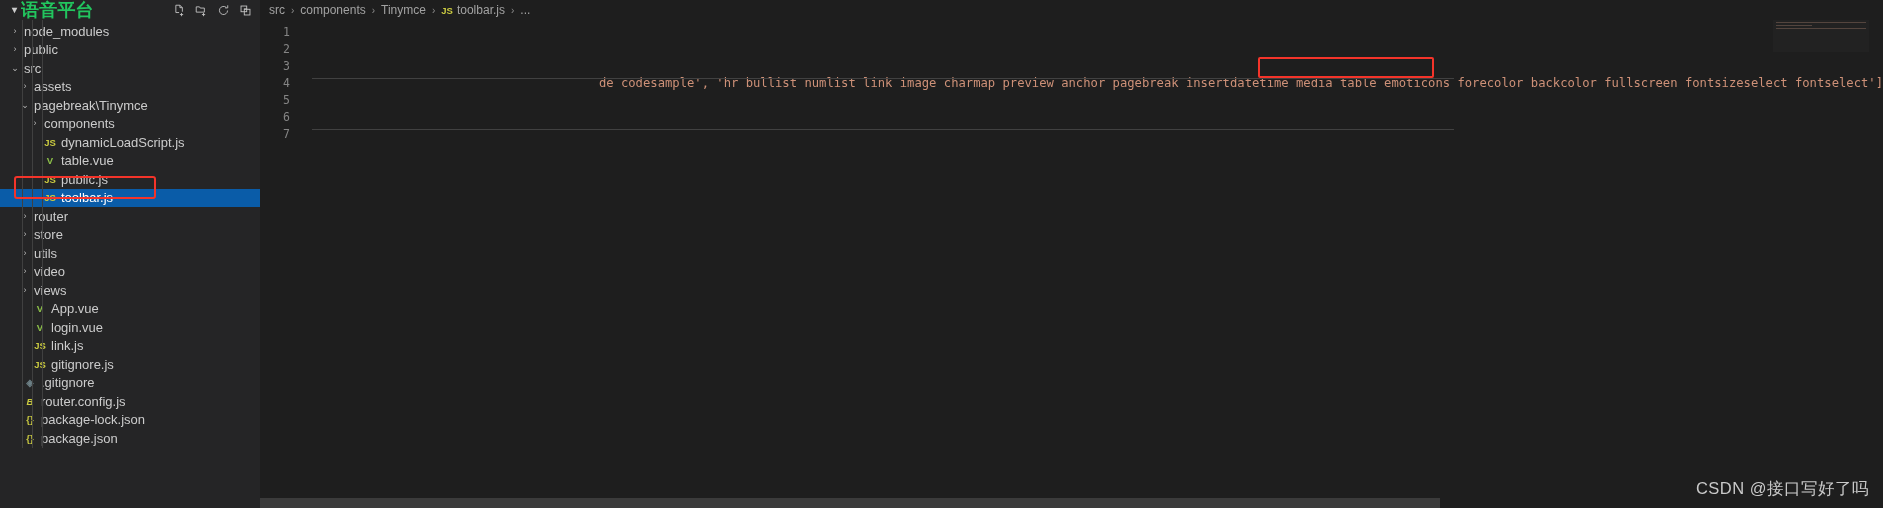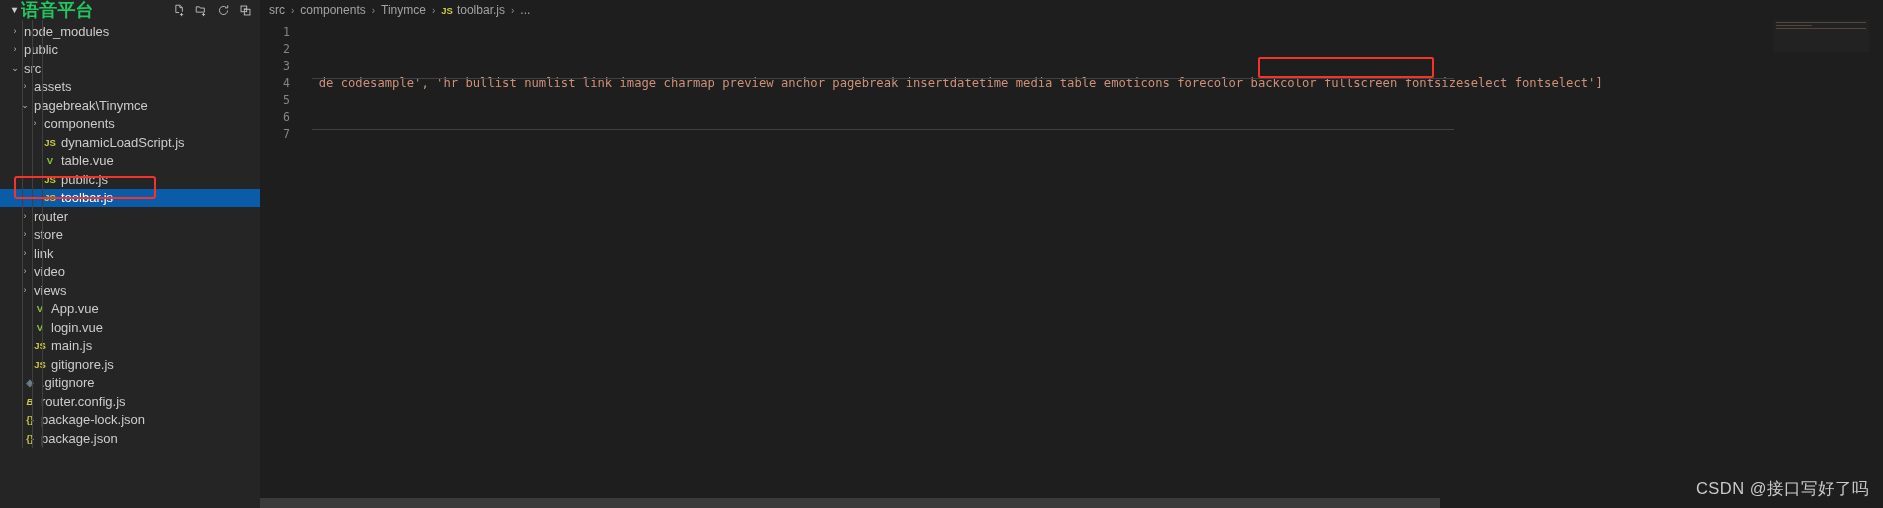--- a/index.html
+++ b/index.html
@@ -169,20 +169,21 @@
   .code-lines {
     flex: 1 1 auto;
     padding-top: 4px;
     font-family: "DejaVu Sans Mono", monospace;
     font-size: 12.2px;
     line-height: 17px;
     color: #ce9178;
     white-space: pre;
     position: relative;
     overflow: hidden;
+    text-align: right;
   }
   .codeline { height: 17px; }
   .tok-str { color: #ce9178; }
 
   
   .hl-box {
     position: absolute;
     border: 2px solid #f4342a;
     border-radius: 2px;
     pointer-events: none;
@@ -345,21 +346,21 @@
           <span class="label">router</span>
         </div>
         <div class="row" style="padding-left: 18px;">
           <span class="arrow">›</span>
           <span style="width: 2px; flex: 0 0 2px;"></span>
           <span class="label">store</span>
         </div>
         <div class="row" style="padding-left: 18px;">
           <span class="arrow">›</span>
           <span style="width: 2px; flex: 0 0 2px;"></span>
-          <span class="label">link</span>
+          <span class="label">utils</span>
         </div>
         <div class="row" style="padding-left: 18px;">
           <span class="arrow">›</span>
           <span style="width: 2px; flex: 0 0 2px;"></span>
           <span class="label">video</span>
         </div>
         <div class="row" style="padding-left: 18px;">
           <span class="arrow">›</span>
           <span style="width: 2px; flex: 0 0 2px;"></span>
           <span class="label">views</span>
@@ -370,21 +371,21 @@
           <span class="label">App.vue</span>
         </div>
         <div class="row" style="padding-left: 18px;">
           <span class="arrow none"></span>
           <span class="ficon ic-vue">V</span>
           <span class="label">login.vue</span>
         </div>
         <div class="row" style="padding-left: 18px;">
           <span class="arrow none"></span>
           <span class="ficon ic-js">JS</span>
-          <span class="label">main.js</span>
+          <span class="label">link.js</span>
         </div>
         <div class="row" style="padding-left: 18px;">
           <span class="arrow none"></span>
           <span class="ficon ic-js">JS</span>
           <span class="label">gitignore.js</span>
         </div>
         <div class="row" style="padding-left: 8px;">
           <span class="arrow none"></span>
           <span class="ficon ic-git">◈</span>
           <span class="label">.gitignore</span>

